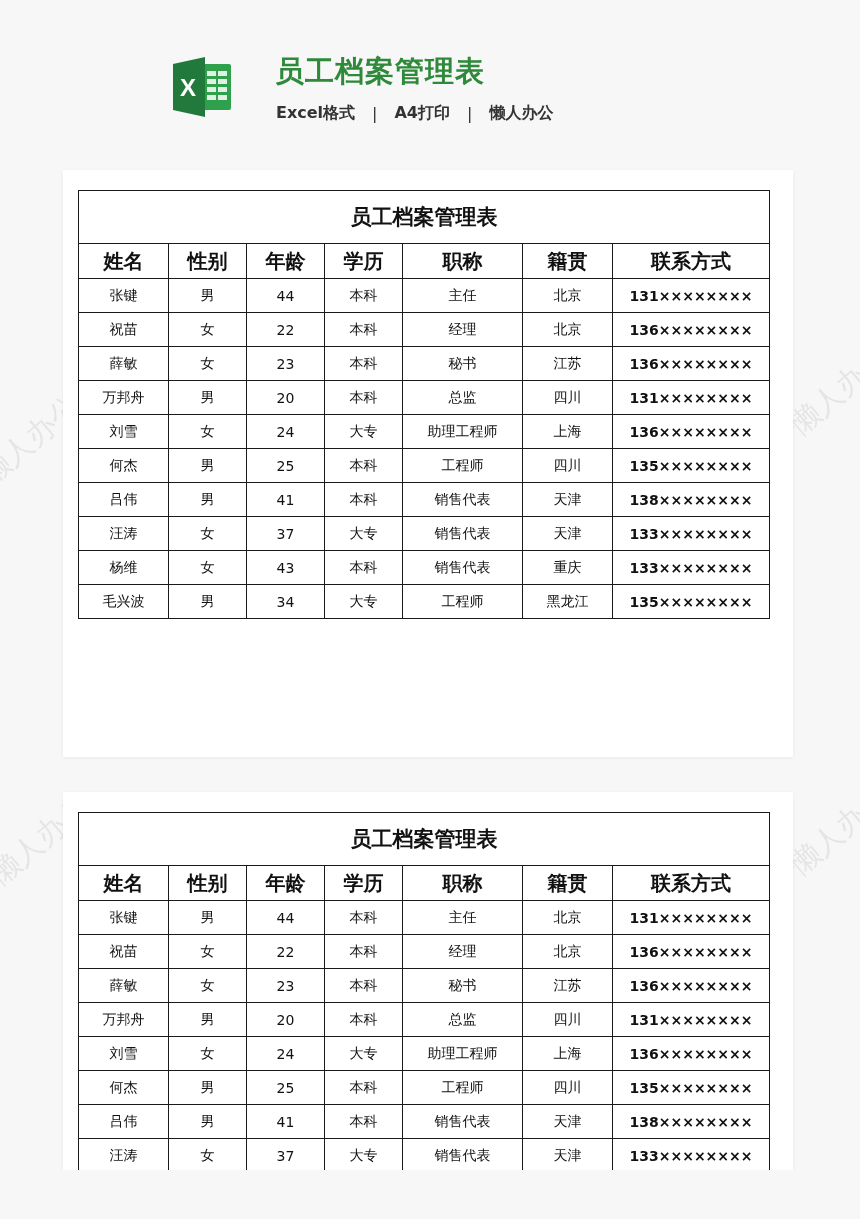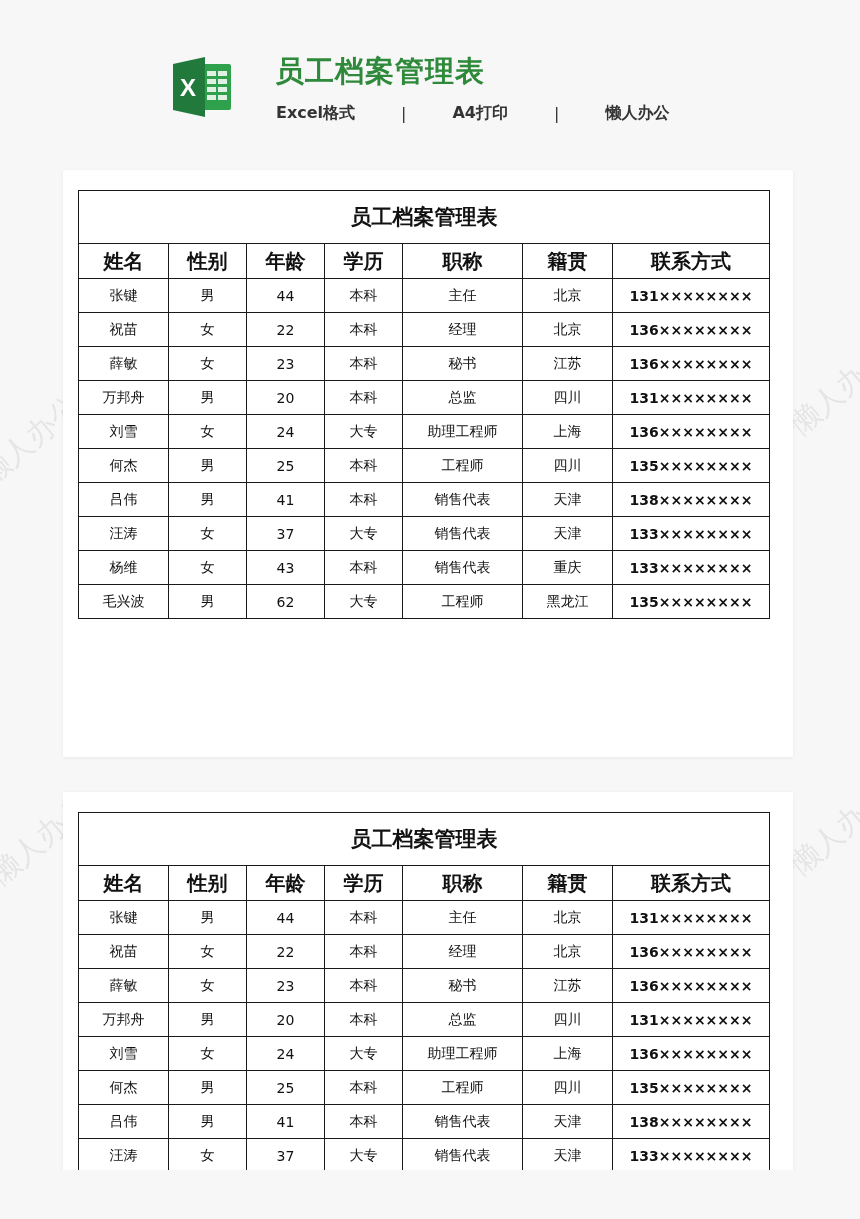--- a/index.html
+++ b/index.html
@@ -11,21 +11,21 @@
   }
   .header { position: absolute; left: 0; top: 0; width: 860px; height: 150px; }
   .xl-icon { position: absolute; left: 171px; top: 56px; width: 62px; height: 62px; }
   .title {
     position: absolute; left: 275px; top: 52px;
     font-size: 29px; font-weight: bold; color: #2e8a3a; letter-spacing: 1px;
   }
   .subtitle {
     position: absolute; left: 276px; top: 103px;
     font-size: 16px; font-weight: bold; color: #333;
-    display: flex; align-items: center; gap: 29px;
+    display: flex; align-items: center;
   }
   .subtitle .sep { margin: 0 17px; font-weight: normal; color: #333; }
 
   .card {
     position: absolute; left: 63px; width: 730px; background: #fff;
     box-shadow: 0 1px 4px rgba(0,0,0,0.06);
   }
   .card1 { top: 170px; height: 587px; }
   .card2 { top: 792px; height: 378px; overflow: hidden; }
 
@@ -194,21 +194,21 @@
           <td>女</td>
           <td>43</td>
           <td>本科</td>
           <td>销售代表</td>
           <td>重庆</td>
           <td class="phone">133××××××××</td>
         </tr>
         <tr class="data-row">
           <td>毛兴波</td>
           <td>男</td>
-          <td>62</td>
+          <td>34</td>
           <td>大专</td>
           <td>工程师</td>
           <td>黑龙江</td>
           <td class="phone">135××××××××</td>
         </tr>
       </tbody>
   </table>
 </div>
 
 <div class="card card2">

